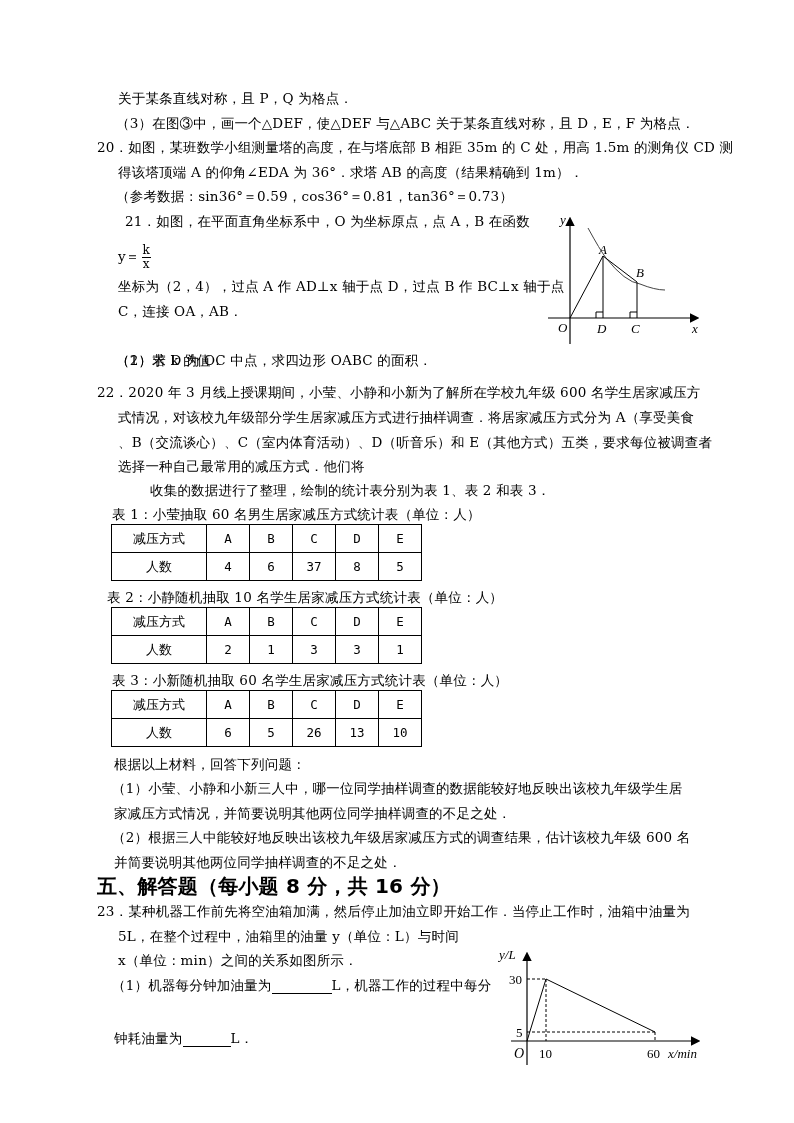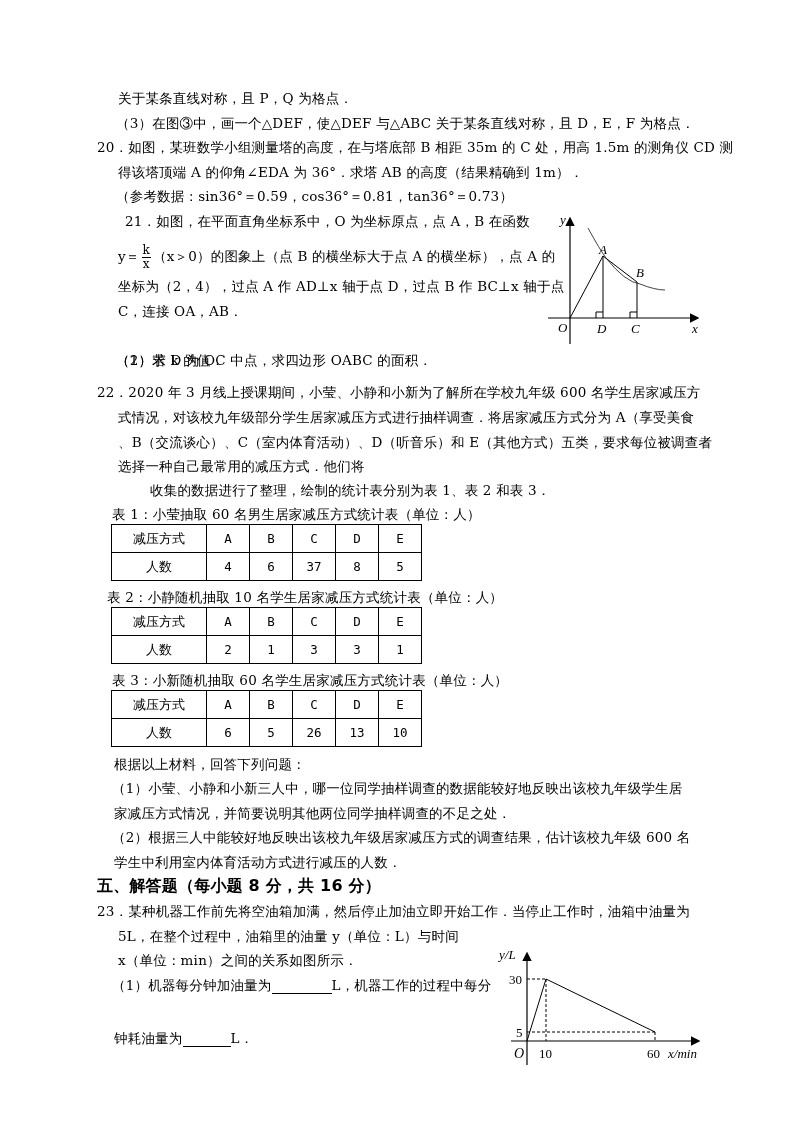--- a/index.html
+++ b/index.html
@@ -1,19 +1,19 @@
 <!DOCTYPE html>
 <html><head>
 <meta charset="utf-8">
 <style>
   html, body { margin: 0; padding: 0; background: #ffffff; }
   body { width: 794px; height: 1123px; position: relative; overflow: hidden;
          font-family: "DejaVu Serif", "Liberation Serif", serif; color: #000; font-size: 13.5px; }
   .line { position: absolute; white-space: nowrap; line-height: 18px; font-size: 13.5px; letter-spacing: 0.2px; }
-  .bold { font-weight: bold; font-family: "DejaVu Sans", "Liberation Sans", sans-serif; font-size: 16px; }
+  .bold { font-weight: bold; font-family: "DejaVu Sans", "Liberation Sans", sans-serif; font-size: 20px; }
   .frac { display: inline-block; vertical-align: middle; text-align: center; line-height: 13px; margin: 0 2px; }
   .frac .num { display: block; border-bottom: 1px solid #000; padding: 0 1px; font-size: 12px; }
   .frac .den { display: block; font-size: 12px; }
   .blank { display: inline-block; border-bottom: 1px solid #000; width: 60px; height: 14px; vertical-align: bottom; }
   table.stat { position: absolute; border-collapse: collapse; font-size: 13px; }
   table.stat td { border: 1.2px solid #000; text-align: center; height: 27px; padding: 0; }
   table.stat td.head { width: 94px; }
   table.stat td.cell { width: 42px; font-family: "DejaVu Sans Mono", "Liberation Mono", monospace; font-size: 12.5px; }
   svg.fig { position: absolute; overflow: visible; }
   svg text { font-family: "Liberation Serif", "DejaVu Serif", serif; font-style: italic; }
@@ -24,21 +24,21 @@
 
 <div class="line" style="left:118px; top:89px;">关于某条直线对称，且 P，Q 为格点．</div>
 <div class="line" style="left:116px; top:114px;">（3）在图③中，画一个△DEF，使△DEF 与△ABC 关于某条直线对称，且 D，E，F 为格点．</div>
 
 <div class="line" style="left:97px; top:138px;">20．如图，某班数学小组测量塔的高度，在与塔底部 B 相距 35m 的 C 处，用高 1.5m 的测角仪 CD 测</div>
 <div class="line" style="left:118px; top:163px;">得该塔顶端 A 的仰角∠EDA 为 36°．求塔 AB 的高度（结果精确到 1m）．</div>
 <div class="line" style="left:116px; top:187px;">（参考数据：sin36°＝0.59，cos36°＝0.81，tan36°＝0.73）</div>
 
 <div class="line" style="left:97px; top:212px;margin-left:28px;">21．如图，在平面直角坐标系中，O 为坐标原点，点 A，B 在函数</div>
 <div class="line" style="left:118px; top:244px;">
-  <span>y＝</span><span class="frac"><span class="num">k</span><span class="den">x</span></span><span>（x＞0）的图象上（点 B 的横坐标大于点 A 的横坐标），点 A 的</span>
+  <span>y＝</span><span class="frac"><span class="num">k</span><span class="den">x</span></span>
 </div>
 <div class="line" style="left:118px; top:277px;">坐标为（2，4），过点 A 作 AD⊥x 轴于点 D，过点 B 作 BC⊥x 轴于点</div>
 <div class="line" style="left:118px; top:302px;">C，连接 OA，AB．</div>
 <div class="line" style="left:116px; top:326px;margin-top:25px;">（1）求 k 的值．</div>
 <div class="line" style="left:116px; top:351px;">（2）若 D 为 OC 中点，求四边形 OABC 的面积．</div>
 
 <svg class="fig" style="left:540px; top:205px;" width="170" height="140" viewBox="540 205 170 140">
   <defs>
     <marker id="arr" markerWidth="8" markerHeight="8" refX="6" refY="4" orient="auto">
       <path d="M0,0 L8,4 L0,8 Z" fill="#000"></path>
@@ -131,21 +131,21 @@
     <td class="cell">13</td>
     <td class="cell">10</td>
   </tr>
 </tbody>
   </table>
 
 <div class="line" style="left:114px; top:755px;">根据以上材料，回答下列问题：</div>
 <div class="line" style="left:112px; top:779px;">（1）小莹、小静和小新三人中，哪一位同学抽样调查的数据能较好地反映出该校九年级学生居</div>
 <div class="line" style="left:114px; top:804px;">家减压方式情况，并简要说明其他两位同学抽样调查的不足之处．</div>
 <div class="line" style="left:112px; top:828px;">（2）根据三人中能较好地反映出该校九年级居家减压方式的调查结果，估计该校九年级 600 名</div>
-<div class="line" style="left:114px; top:853px;">学生中利用室内体育活动方式进行减压的人数．</div>
+<div class="line" style="left:114px; top:853px;">并简要说明其他两位同学抽样调查的不足之处．</div>
 
 <div class="line bold" style="left:97px; top:877px;">五、解答题（每小题 8 分，共 16 分）</div>
 
 <div class="line" style="left:97px; top:902px;">23．某种机器工作前先将空油箱加满，然后停止加油立即开始工作．当停止工作时，油箱中油量为</div>
 <div class="line" style="left:118px; top:927px;">5L，在整个过程中，油箱里的油量 y（单位：L）与时间</div>
 <div class="line" style="left:118px; top:951px;">x（单位：min）之间的关系如图所示．</div>
 <div class="line" style="left:112px; top:976px;">
   <span>（1）机器每分钟加油量为</span><span class="blank"></span><span>L，机器工作的过程中每分</span>
 </div>
 <div class="line" style="left:114px; top:1001px;margin-top:28px;">

